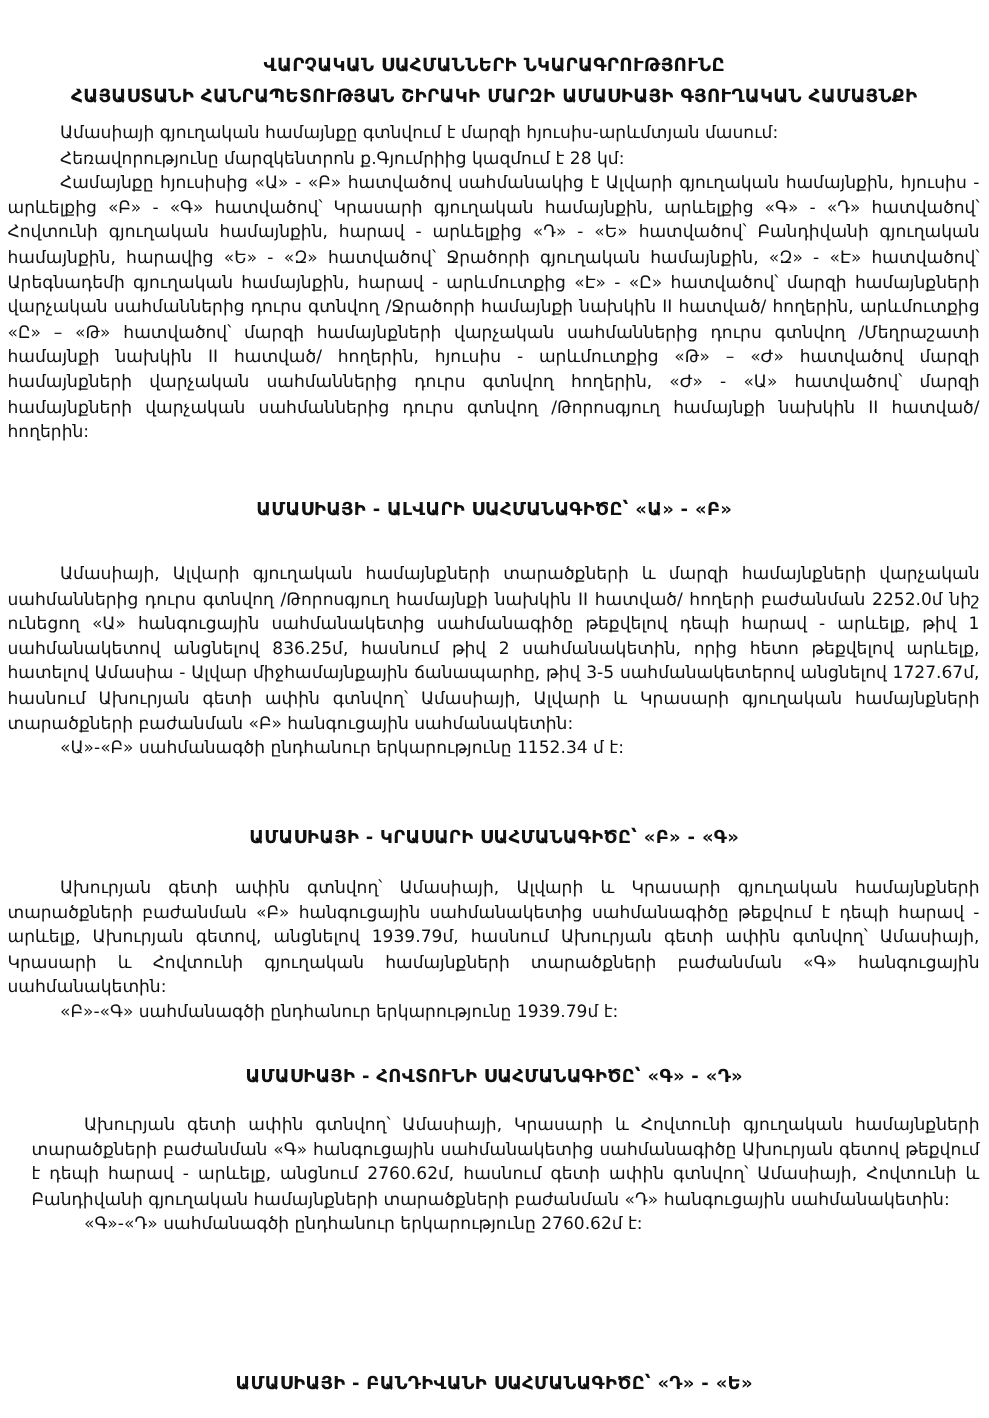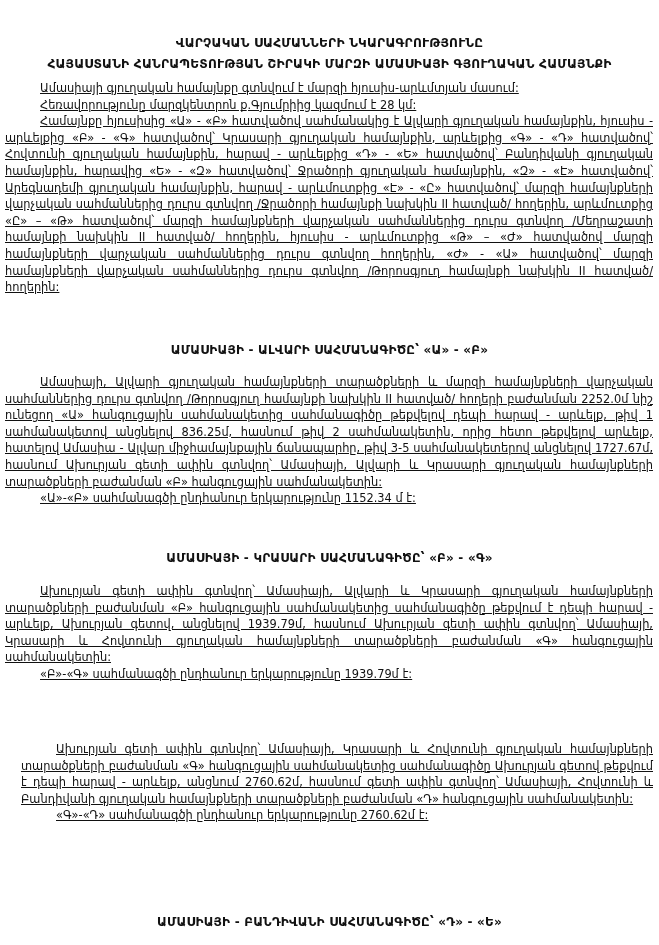--- a/index.html
+++ b/index.html
@@ -35,21 +35,20 @@
   .title-2 { position: absolute; left: 0; right: 0; top: 36px; }
 
   .block {
     position: absolute;
     left: 5px;
     right: 6px;
     font-size: 11.4px;
     line-height: 16.6px;
     text-align: justify;
     text-align-last: left;
-    text-decoration: underline;
   }
   .p {
     margin: 0;
     text-indent: 35px;
   }
   .p.sub { text-indent: 35px; }
 
   .heading {
     position: absolute;
     left: 0;
@@ -68,32 +67,33 @@
 
   <h1 class="title title-1">ՀԱՅԱՍՏԱՆԻ ՀԱՆՐԱՊԵՏՈՒԹՅԱՆ ՇԻՐԱԿԻ ՄԱՐԶԻ ԱՄԱՍԻԱՅԻ ԳՅՈՒՂԱԿԱՆ ՀԱՄԱՅՆՔԻ</h1>
   <h1 class="title title-2">ՎԱՐՉԱԿԱՆ ՍԱՀՄԱՆՆԵՐԻ ՆԿԱՐԱԳՐՈՒԹՅՈՒՆԸ</h1>
 
   <div class="block" style="top:80px;">
     <p class="p">Ամասիայի գյուղական համայնքը գտնվում է մարզի հյուսիս-արևմտյան մասում:</p>
     <p class="p">Հեռավորությունը մարզկենտրոն ք.Գյումրիից կազմում է 28 կմ:</p>
     <p class="p">Համայնքը հյուսիսից «Ա» - «Բ» հատվածով սահմանակից է Ալվարի գյուղական համայնքին, հյուսիս - արևելքից «Բ» - «Գ» հատվածով՝ Կրասարի գյուղական համայնքին, արևելքից «Գ» - «Դ» հատվածով՝ Հովտունի գյուղական համայնքին, հարավ - արևելքից «Դ» - «Ե» հատվածով՝ Բանդիվանի գյուղական համայնքին, հարավից «Ե» - «Զ» հատվածով՝ Ջրածորի գյուղական համայնքին, «Զ» - «Է» հատվածով՝ Արեգնադեմի գյուղական համայնքին, հարավ - արևմուտքից «Է» - «Ը» հատվածով՝ մարզի համայնքների վարչական սահմաններից դուրս գտնվող /Ջրածորի համայնքի նախկին II հատված/ հողերին, արևմուտքից «Ը» – «Թ» հատվածով՝ մարզի համայնքների վարչական սահմաններից դուրս գտնվող /Մեղրաշատի համայնքի նախկին II հատված/ հողերին, հյուսիս - արևմուտքից «Թ» – «Ժ» հատվածով մարզի համայնքների վարչական սահմաններից դուրս գտնվող հողերին, «Ժ» - «Ա» հատվածով՝ մարզի համայնքների վարչական սահմաններից դուրս գտնվող /Թորոսգյուղ համայնքի նախկին II հատված/ հողերին:</p>
   </div>
 
-  <h2 class="heading" style="top:343px;">ԱՄԱՍԻԱՅԻ - ԱԼՎԱՐԻ ՍԱՀՄԱՆԱԳԻԾԸ՝ «Ա» - «Բ»</h2>
+  <h2 class="heading" style="top:332px;">ԱՄԱՍԻԱՅԻ - ԱԼՎԱՐԻ ՍԱՀՄԱՆԱԳԻԾԸ՝ «Ա» - «Բ»</h2>
   <div class="block" style="top:374px;">
     <p class="p">Ամասիայի, Ալվարի գյուղական համայնքների տարածքների և մարզի համայնքների վարչական սահմաններից դուրս գտնվող /Թորոսգյուղ համայնքի նախկին II հատված/ հողերի բաժանման 2252.0մ նիշ ունեցող «Ա» հանգուցային սահմանակետից սահմանագիծը թեքվելով դեպի հարավ - արևելք, թիվ 1 սահմանակետով անցնելով 836.25մ, հասնում թիվ 2 սահմանակետին, որից հետո թեքվելով արևելք, հատելով Ամասիա - Ալվար միջհամայնքային ճանապարհը, թիվ 3-5 սահմանակետերով անցնելով 1727.67մ, հասնում Ախուրյան գետի ափին գտնվող՝ Ամասիայի, Ալվարի և Կրասարի գյուղական համայնքների տարածքների բաժանման «Բ» հանգուցային սահմանակետին:</p>
     <p class="p sub">«Ա»-«Բ» սահմանագծի ընդհանուր երկարությունը 1152.34 մ է:</p>
   </div>
 
   <h2 class="heading" style="top:551px;">ԱՄԱՍԻԱՅԻ - ԿՐԱՍԱՐԻ ՍԱՀՄԱՆԱԳԻԾԸ՝ «Բ» - «Գ»</h2>
   <div class="block" style="top:583px;">
     <p class="p">Ախուրյան գետի ափին գտնվող՝ Ամասիայի, Ալվարի և Կրասարի գյուղական համայնքների տարածքների բաժանման «Բ» հանգուցային սահմանակետից սահմանագիծը թեքվում է դեպի հարավ - արևելք, Ախուրյան գետով, անցնելով 1939.79մ, հասնում Ախուրյան գետի ափին գտնվող՝ Ամասիայի, Կրասարի և Հովտունի գյուղական համայնքների տարածքների բաժանման «Գ» հանգուցային սահմանակետին:</p>
     <p class="p sub">«Բ»-«Գ» սահմանագծի ընդհանուր երկարությունը 1939.79մ է:</p>
   </div>
 
+  <h2 class="heading" style="top:710px;">ԱՄԱՍԻԱՅԻ - ՀՈՎՏՈՒՆԻ ՍԱՀՄԱՆԱԳԻԾԸ՝ «Գ» - «Դ»</h2>
   <div class="block" style="top:741px;margin-left:16px;">
     <p class="p">Ախուրյան գետի ափին գտնվող՝ Ամասիայի, Կրասարի և Հովտունի գյուղական համայնքների տարածքների բաժանման «Գ» հանգուցային սահմանակետից սահմանագիծը Ախուրյան գետով թեքվում է դեպի հարավ - արևելք, անցնում 2760.62մ, հասնում գետի ափին գտնվող՝ Ամասիայի, Հովտունի և Բանդիվանի գյուղական համայնքների տարածքների բաժանման «Դ» հանգուցային սահմանակետին:</p>
     <p class="p sub">«Գ»-«Դ» սահմանագծի ընդհանուր երկարությունը 2760.62մ է:</p>
   </div>
 
   <h2 class="heading" style="top:868px;margin-top:47px;">ԱՄԱՍԻԱՅԻ - ԲԱՆԴԻՎԱՆԻ ՍԱՀՄԱՆԱԳԻԾԸ՝ «Դ» - «Ե»</h2>
 
 </div>
 
 </body></html>

